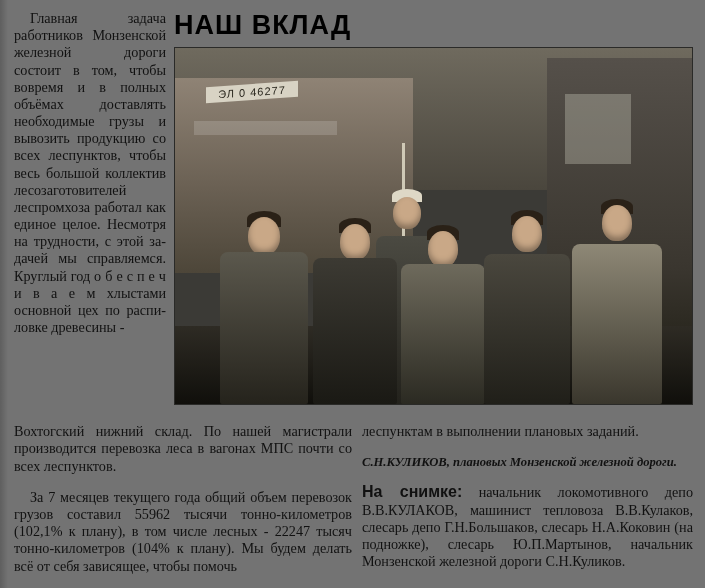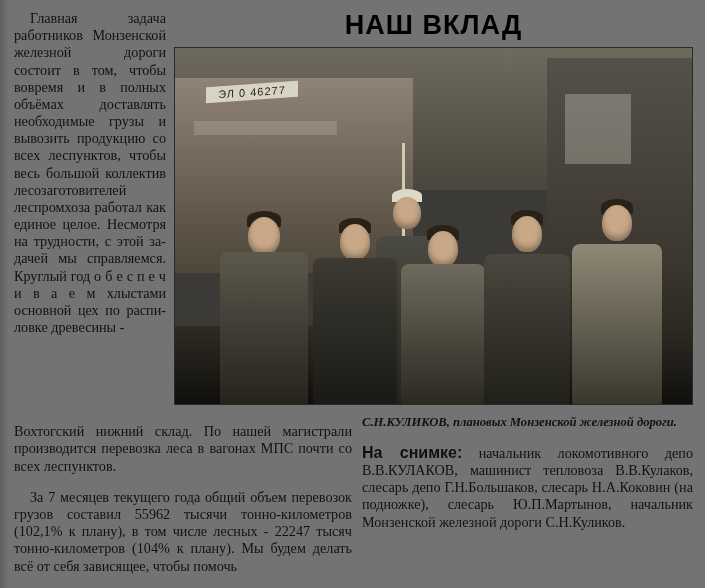--- a/index.html
+++ b/index.html
@@ -33,21 +33,20 @@
     width: 160px;
     flex: 0 0 160px;
     padding-right: 8px;
     box-sizing: border-box;
   }
   .col-right {
     flex: 1 1 auto;
     box-sizing: border-box;
   }
   .headline {
-    text-align: center;
     font-family: "Liberation Sans", sans-serif;
     font-weight: bold;
     font-size: 27px;
     letter-spacing: 1px;
     color: #000000;
     margin: 2px 0 8px 0;
     line-height: 1;
   }
   .body-text {
     font-size: 14.2px;
@@ -258,17 +257,18 @@
     </div>
   </div>
 
   <div class="mid-text">
     <div class="mid-left">
       <p class="body-text">Вохтогский нижний склад. По нашей магист­рали производится перевозка леса в ваго­нах МПС почти со всех леспунктов.</p>
       <p class="body-text indent" style="margin-top:0;">За 7 месяцев текущего года общий объ­ем перевозок грузов составил 55962 тысячи тонно-километров (102,1% к плану), в том числе лесных - 22247 тысяч тонно-километров (104% к плану). Мы будем де­лать всё от себя зависящее, чтобы помочь</p>
     </div>
 
     <div class="mid-right">
+      <p class="body-text">леспунктам в выполнении плановых зада­ний.</p>
       <p class="caption-credit">С.Н.КУЛИКОВ, плановых Монзенской железной дороги.</p>
       <p class="caption-body"><b>На снимке:</b><span> начальник локомотивного депо В.В.КУЛАКОВ, машинист тепловоза В.В.Ку­лаков, слесарь депо Г.Н.Большаков, слесарь Н.А.Коковин (на подножке), слесарь Ю.П.­Мартынов, начальник Монзенской железной дороги С.Н.Куликов.</span></p>
     </div>
   </div>
 </div>
 
 </body></html>

